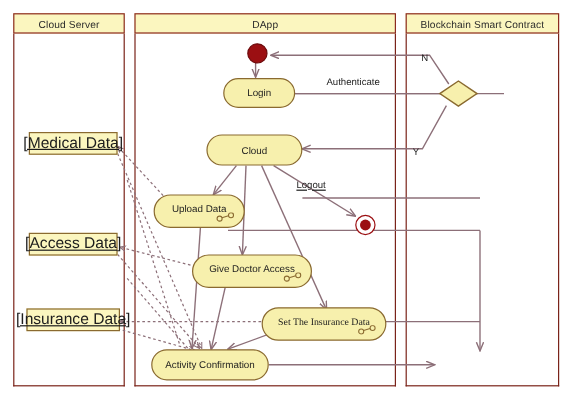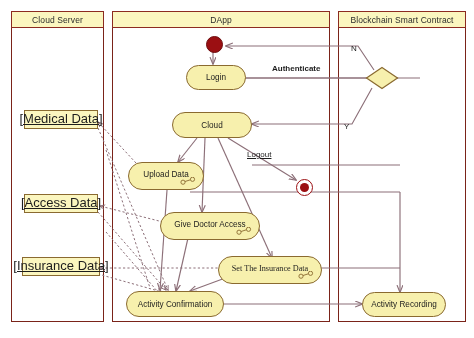--- a/index.html
+++ b/index.html
@@ -167,37 +167,34 @@
   <div style="position:absolute;left:296px;top:179px;width:17px;height:17px;
               border-radius:50%;background:#ffffff;border:1.5px solid #9b0f12;
               box-sizing:border-box;"></div>
   <div style="position:absolute;left:300px;top:183px;width:9px;height:9px;
               border-radius:50%;background:#9b0f12;"></div>
 
   <svg style="position:absolute;left:365px;top:66px;" width="34" height="24" viewBox="0 0 34 24">
     <polygon points="17,1.5 32.5,12 17,22.5 1.5,12" fill="#f7f0ad" stroke="#8a6a30" stroke-width="1.2"></polygon>
   </svg>
 
-  <div class="node" style="left:362px;top:292px;width:84px;height:25px;">
-    <span>Activity Recording</span>
-  </div>
 
   <div class="dataobj" style="left:24px;top:110px;width:74px;height:19px;">
     <span>[Medical Data]</span>
   </div>
 
   <div class="dataobj" style="left:24px;top:194px;width:74px;height:19px;">
     <span>[Access Data]</span>
   </div>
 
   <div class="dataobj" style="left:22px;top:257px;width:78px;height:19px;">
     <span>[Insurance Data]</span>
   </div>
 
-  <div class="edge-label" style="left:272px;top:64px;font-weight:bold;">
+  <div class="edge-label" style="left:272px;top:64px;">
     <span>Authenticate</span>
   </div>
 
   <div class="edge-label" style="left:247px;top:150px;text-decoration:underline;">
     <span>Logout</span>
   </div>
 
   <div class="guard" style="left:351px;top:44px;">
     <span>N</span>
   </div>

